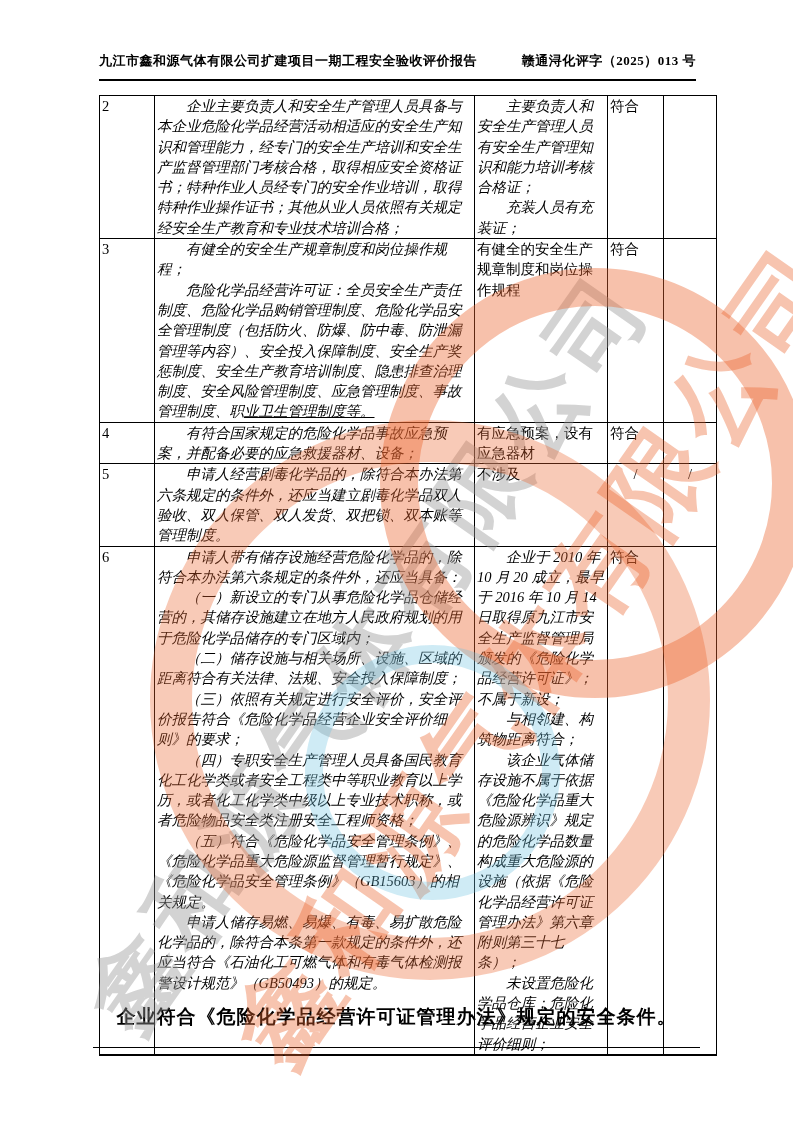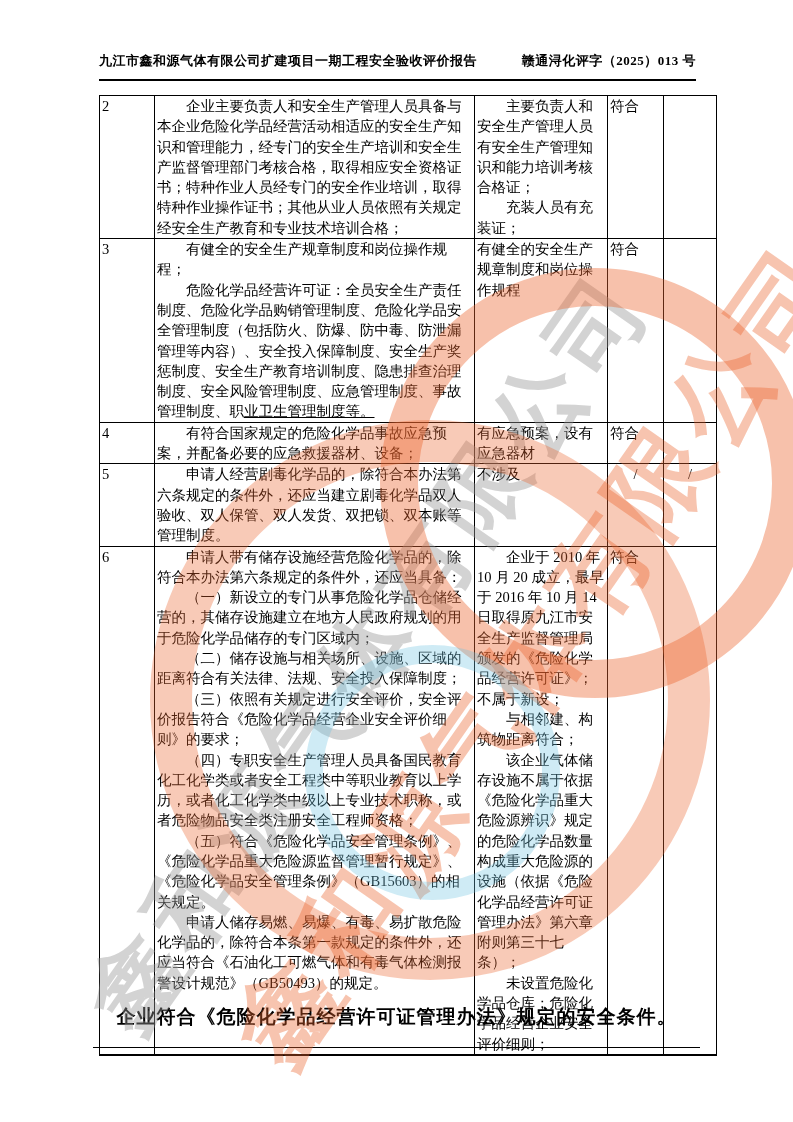--- a/index.html
+++ b/index.html
@@ -23,21 +23,21 @@
     border-bottom:2px solid #000;
   }
   table.cmp td {
     border:1px solid #000; vertical-align:top;
     font-size:14.5px; line-height:20.3px; padding:0 2px; overflow:hidden;
   }
   td.numc { padding:0 0 0 5px; }
   td.resc { padding:1px 0 0 5px;margin-left:25px; }
   td.cc   { text-align:center; }
   .cmp p  { margin:0; }
-  p.ind   { text-indent:2em; }
+  p.ind   { text-indent:2em;font-style:italic; }
   p.noind { text-indent:0; }
   .u { text-decoration:underline; }
   tr.r2 { height:143px; } tr.r3 { height:160px; } tr.r4 { height:41px; }
   tr.r5 { height:78px; }  tr.r6 { height:480px; }
   
   .conclusion {
     position:absolute; left:0; top:1004px; width:100%;
     text-align:center; font-size:19px; letter-spacing:1px; z-index:1;font-weight:bold;
   }
   .footline { position:absolute; left:93px; top:1047px; width:607px; border-top:1.5px solid #000; z-index:1; }

